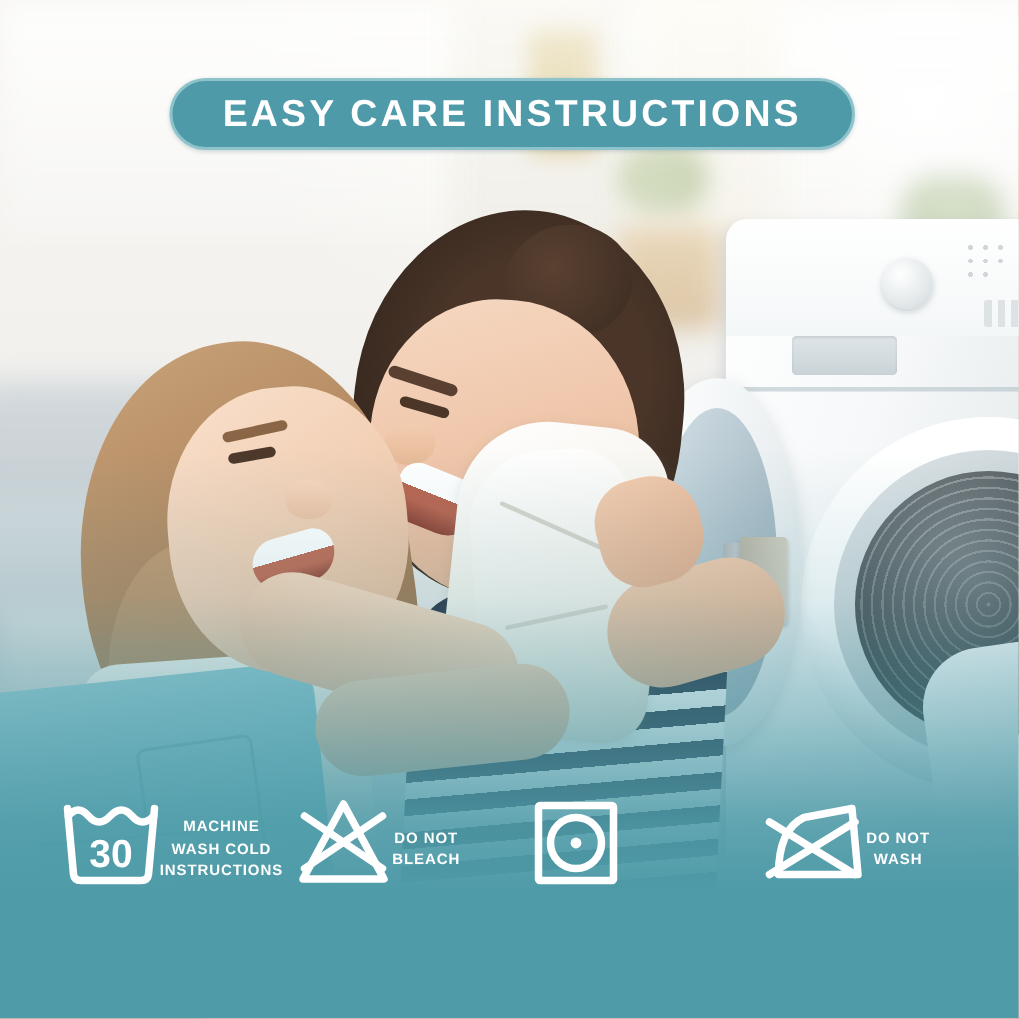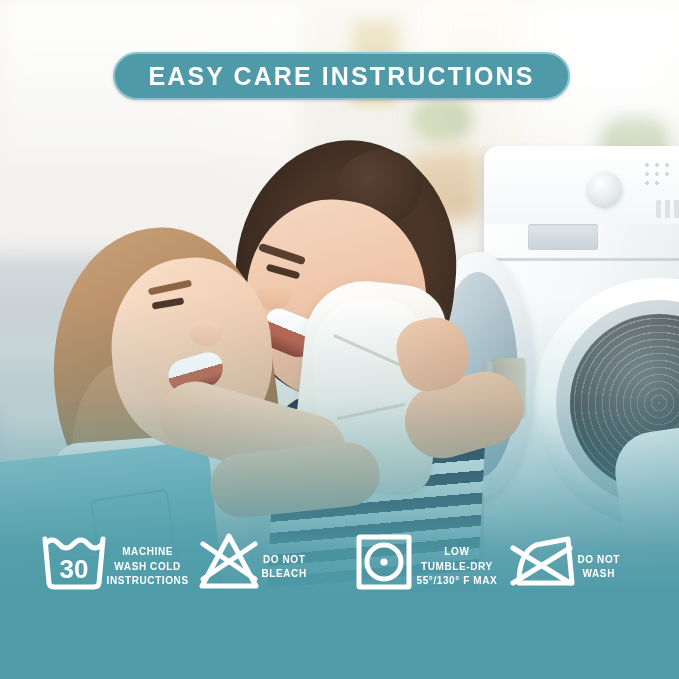--- a/index.html
+++ b/index.html
@@ -365,25 +365,20 @@
     </div>
 
     <div class="care-item">
       <div class="care-icon">
         <svg width="66" height="60" viewBox="0 0 66 60" aria-hidden="true">
           <rect x="8" y="6" width="50" height="50" rx="1" fill="none" stroke="#ffffff" stroke-width="5"></rect>
           <circle cx="33" cy="31" r="17" fill="none" stroke="#ffffff" stroke-width="5"></circle>
           <circle cx="33" cy="31" r="3.6" fill="#ffffff"></circle>
         </svg>
       </div>
-      <div class="care-label">
-        <div>LOW</div>
-        <div>TUMBLE-DRY</div>
-        <div>55°/130° F MAX</div>
-      </div>
     </div>
 
     <div class="care-item">
       <div class="care-icon">
         <svg width="72" height="60" viewBox="0 0 72 60" aria-hidden="true">
           <path d="M13 52 Q13 22 30 14 L62 8 L66 52 Z" fill="none" stroke="#ffffff" stroke-width="5" stroke-linecap="round" stroke-linejoin="round"></path>
           <line x1="7" y1="17" x2="64" y2="52" stroke="#ffffff" stroke-width="5" stroke-linecap="round"></line>
           <line x1="64" y1="17" x2="7" y2="52" stroke="#ffffff" stroke-width="5" stroke-linecap="round"></line>
         </svg>
       </div>

